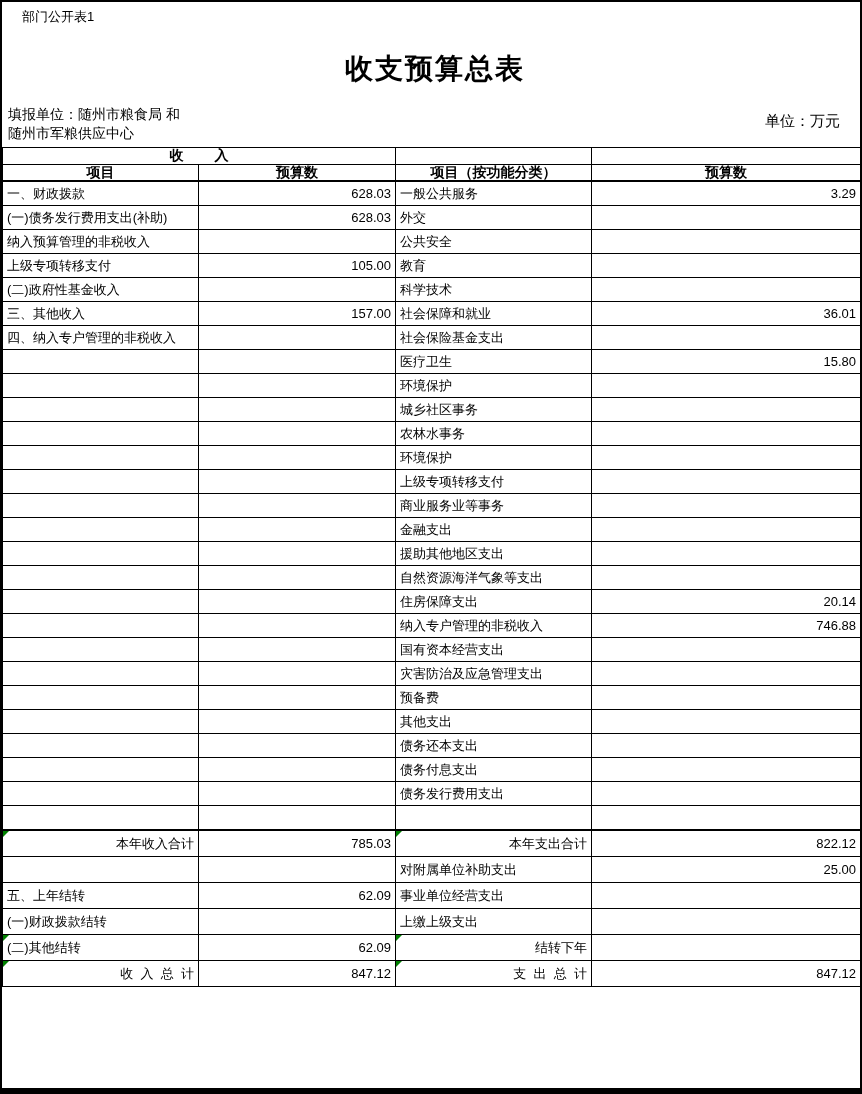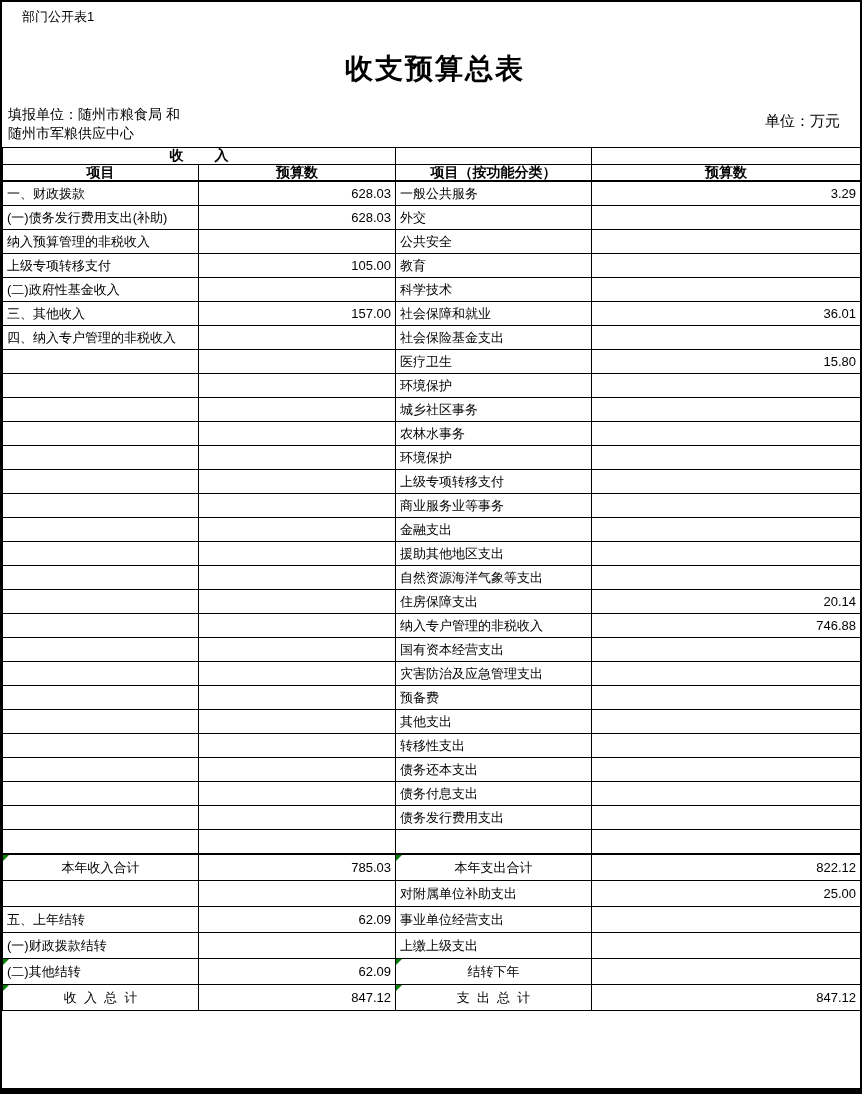--- a/index.html
+++ b/index.html
@@ -23,21 +23,21 @@
     line-height:1.1;
   }
   .budget thead th{font-weight:bold;font-size:14px;border-bottom-width:2px;}
   .budget thead tr.r1 th{height:16px;border-bottom-width:1px;}
   .budget thead tr.r2 th{height:15px;}
   .budget tbody td{height:23px;}
   .budget tbody tr.tall td{height:25px;}
   .budget tbody tr.sep td{border-top-width:2px;}
   .lbl{text-align:left;}
   .num{text-align:right;}
-  .bc{text-align:center;font-weight:bold;}
+  .bc{text-align:right;font-weight:bold;}
   .i1{padding-left:11px;}
   .i2{padding-left:30px;}
   .tri{position:absolute;top:0;left:0;width:0;height:0;
     border-top:6px solid #008000;border-right:6px solid transparent;}
 </style>
 </head>
 <body>
 
 <div class="page">
   <div class="doc-label">部门公开表1</div>
@@ -203,26 +203,20 @@
         </tr>
         <tr>
           <td class="lbl"></td>
           <td class="num"></td>
           <td class="lbl">其他支出</td>
           <td class="num"></td>
         </tr>
         <tr>
           <td class="lbl"></td>
           <td class="num"></td>
-          <td class="lbl">转移性支出</td>
-          <td class="num"></td>
-        </tr>
-        <tr>
-          <td class="lbl"></td>
-          <td class="num"></td>
           <td class="lbl">债务还本支出</td>
           <td class="num"></td>
         </tr>
         <tr>
           <td class="lbl"></td>
           <td class="num"></td>
           <td class="lbl">债务付息支出</td>
           <td class="num"></td>
         </tr>
         <tr>

